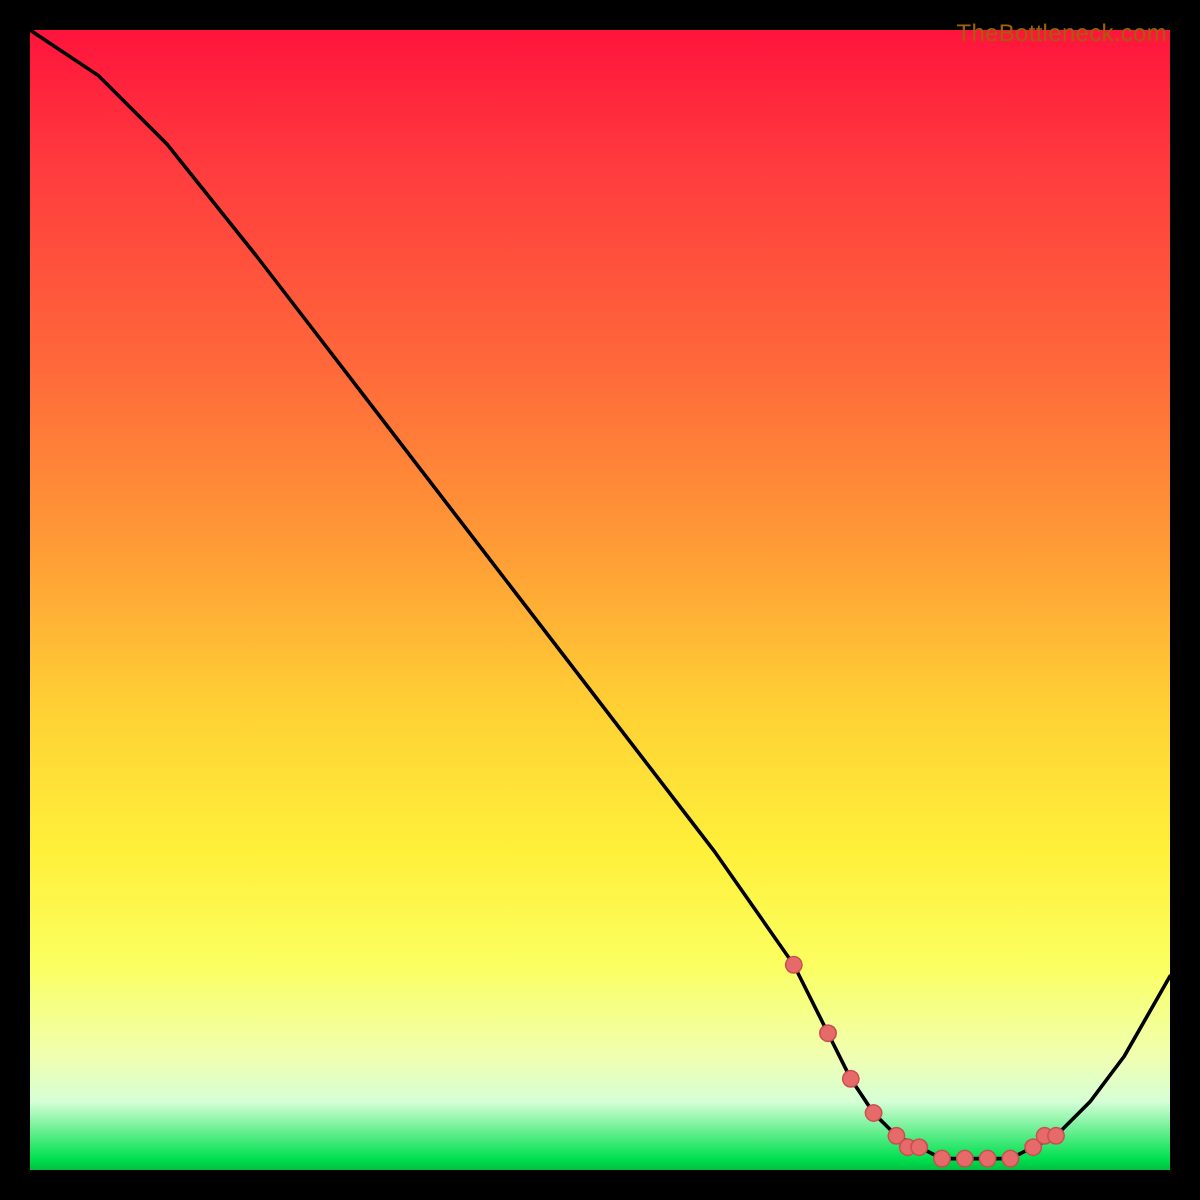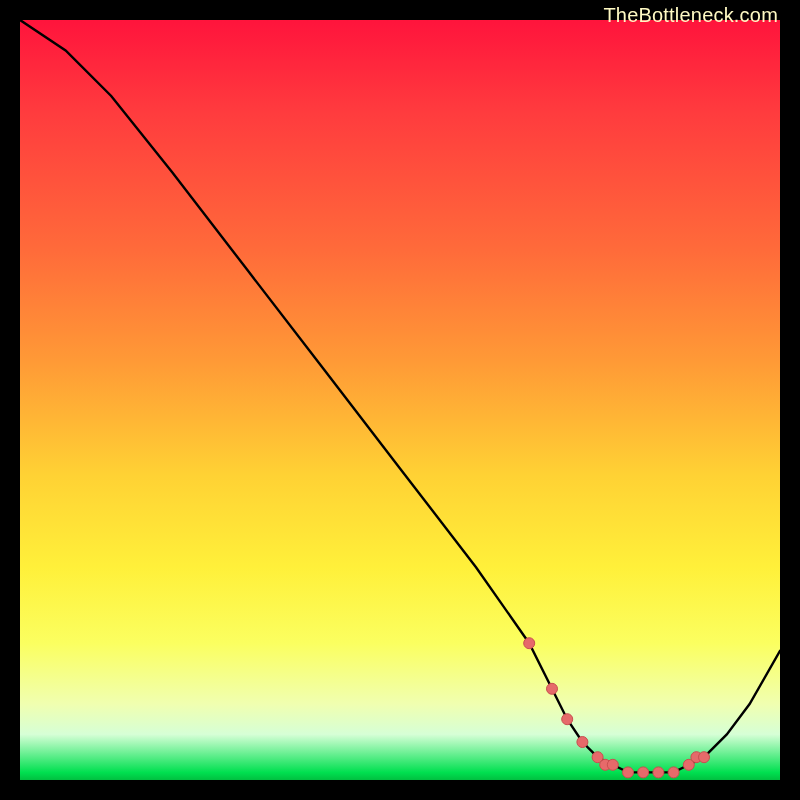--- a/index.html
+++ b/index.html
@@ -43,24 +43,24 @@
   }
   svg.curve {
     position: absolute;
     left: 0;
     top: 0;
     width: 760px;
     height: 760px;
   }
   .attribution {
     position: absolute;
-    top: 4px;
+    top: 14px;
     right: 22px;
-    color: #fef9c3;
-    font-size: 20px;
+    color: #a16207;
+    font-size: 16px;
     letter-spacing: 0.2px;
   }
 </style>
 </head>
 <body>
 
 <div class="frame">
   <div class="plot">
     <svg class="curve" viewBox="0 0 760 760" preserveAspectRatio="none">
       <path fill="none" stroke="#000" stroke-width="2.4" stroke-linecap="round" d="M0.0 0.0 L45.6 30.4 L91.2 76.0 L152.0 152.0 L228.0 250.8 L304.0 349.6 L380.0 448.4 L456.0 547.2 L509.2 623.2 L532.0 668.8 L547.2 699.2 L562.4 722.0 L577.6 737.2 L592.8 744.8 L608.0 752.4 L623.2 752.4 L638.4 752.4 L653.6 752.4 L668.8 744.8 L684.0 737.2 L706.8 714.4 L729.6 684.0 L760.0 630.8"></path>

